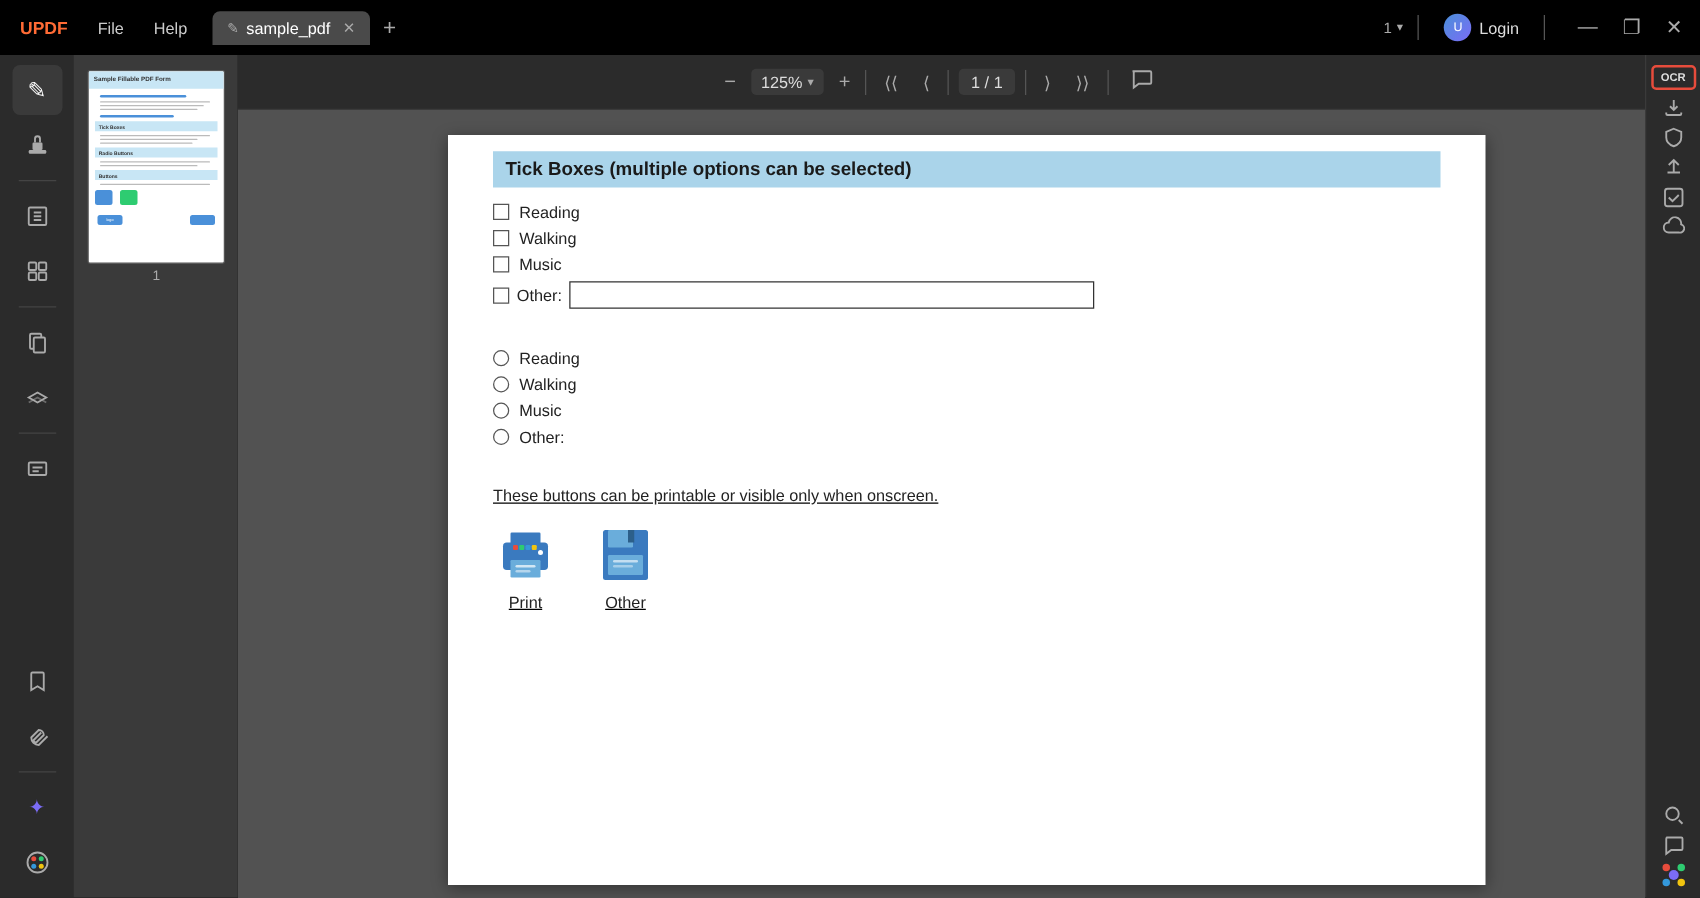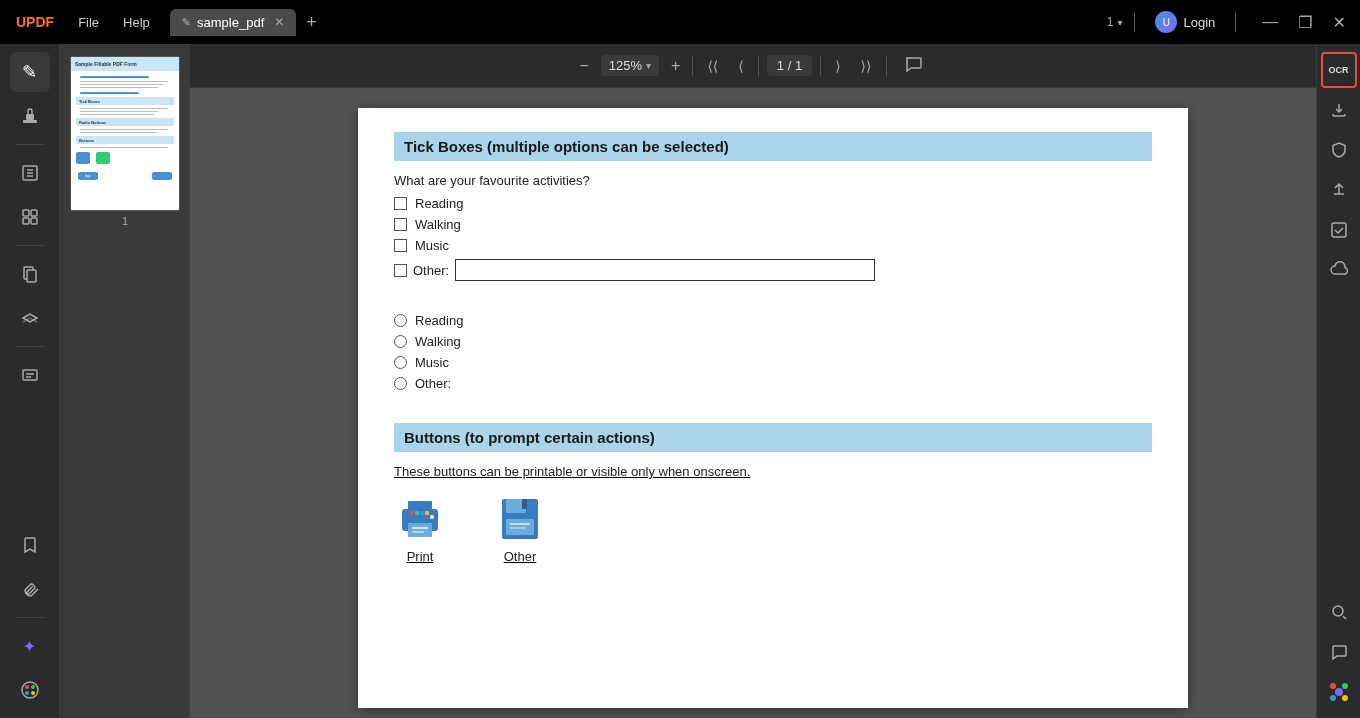--- a/index.html
+++ b/index.html
@@ -239,21 +239,21 @@
       background: #525252;
       display: flex;
       justify-content: center;
       padding: 20px;
     }
     .pdf-page {
       background: #fff;
       width: 830px;
       min-height: 600px;
       box-shadow: 0 2px 12px rgba(0,0,0,0.4);
-      padding: 24px 36px;
+      padding: 13px 36px;
       font-family: Arial, sans-serif;
       margin-left: 40px;
     }
 
     
     .section-header {
       background: #aad4ea;
       padding: 6px 10px;
       font-size: 15px;
       font-weight: bold;
@@ -313,21 +313,21 @@
       margin-top: 10px;
       text-decoration: underline;
     }
     .buttons-text {
       font-size: 13px;
       color: #222;
       margin-bottom: 16px;
     }
     .pdf-buttons-row {
       display: flex;
-      gap: 48px;
+      gap: 28px;
       align-items: flex-end;
     }
     .pdf-action-btn {
       display: flex;
       flex-direction: column;
       align-items: center;
       gap: 6px;
       cursor: pointer;
     }
     .pdf-action-btn span {
@@ -341,21 +341,21 @@
       background: #2b2b2b;
       display: flex;
       flex-direction: column;
       align-items: center;
       padding: 8px 0;
       gap: 4px;
       flex-shrink: 0;
       border-left: 1px solid #3a3a3a;
     }
     .right-icon {
-      width: 36px; height: 36px;
+      width: 36px; height: 20px;
       display: flex; align-items: center; justify-content: center;
       border-radius: 4px;
       cursor: pointer;
       color: #aaa;
       font-size: 15px;
     }
     .right-icon.active-highlight {
       border: 2px solid #e74c3c;
       color: #ddd;
     }
@@ -575,21 +575,20 @@
             <path d="M3 4h14a1 1 0 011 1v8a1 1 0 01-1 1H8l-4 3V5a1 1 0 011-1z"></path>
           </svg>
       </button>
     </div>
 
     <div class="pdf-viewport">
       <div class="pdf-page">
 
         <div class="section-header">Tick Boxes (multiple options can be selected)</div>
 
-        <p class="question-text">What are your favourite activities?</p>
 
         <div class="checkbox-item">
           <div class="checkbox-box"></div>
           <span>Reading</span>
         </div>
         <div class="checkbox-item">
           <div class="checkbox-box"></div>
           <span>Walking</span>
         </div>
         <div class="checkbox-item">
@@ -616,21 +615,20 @@
         <div class="radio-item">
           <div class="radio-circle"></div>
           <span>Music</span>
         </div>
         <div class="radio-item">
           <div class="radio-circle"></div>
           <span>Other:</span>
         </div>
 
         <div class="section-gap"></div>
-        <div class="section-header">Buttons (to prompt certain actions)</div>
 
         <div class="buttons-section">
           <p class="buttons-text">These buttons can be printable or visible only when onscreen.</p>
 
           <div class="pdf-buttons-row">
             <div class="pdf-action-btn">
 
               <svg width="52" height="48" viewBox="0 0 52 48">
                 <rect x="8" y="14" width="36" height="22" rx="3" fill="#3a7abf"></rect>
                 <rect x="14" y="6" width="24" height="10" rx="1" fill="#3a7abf"></rect>

